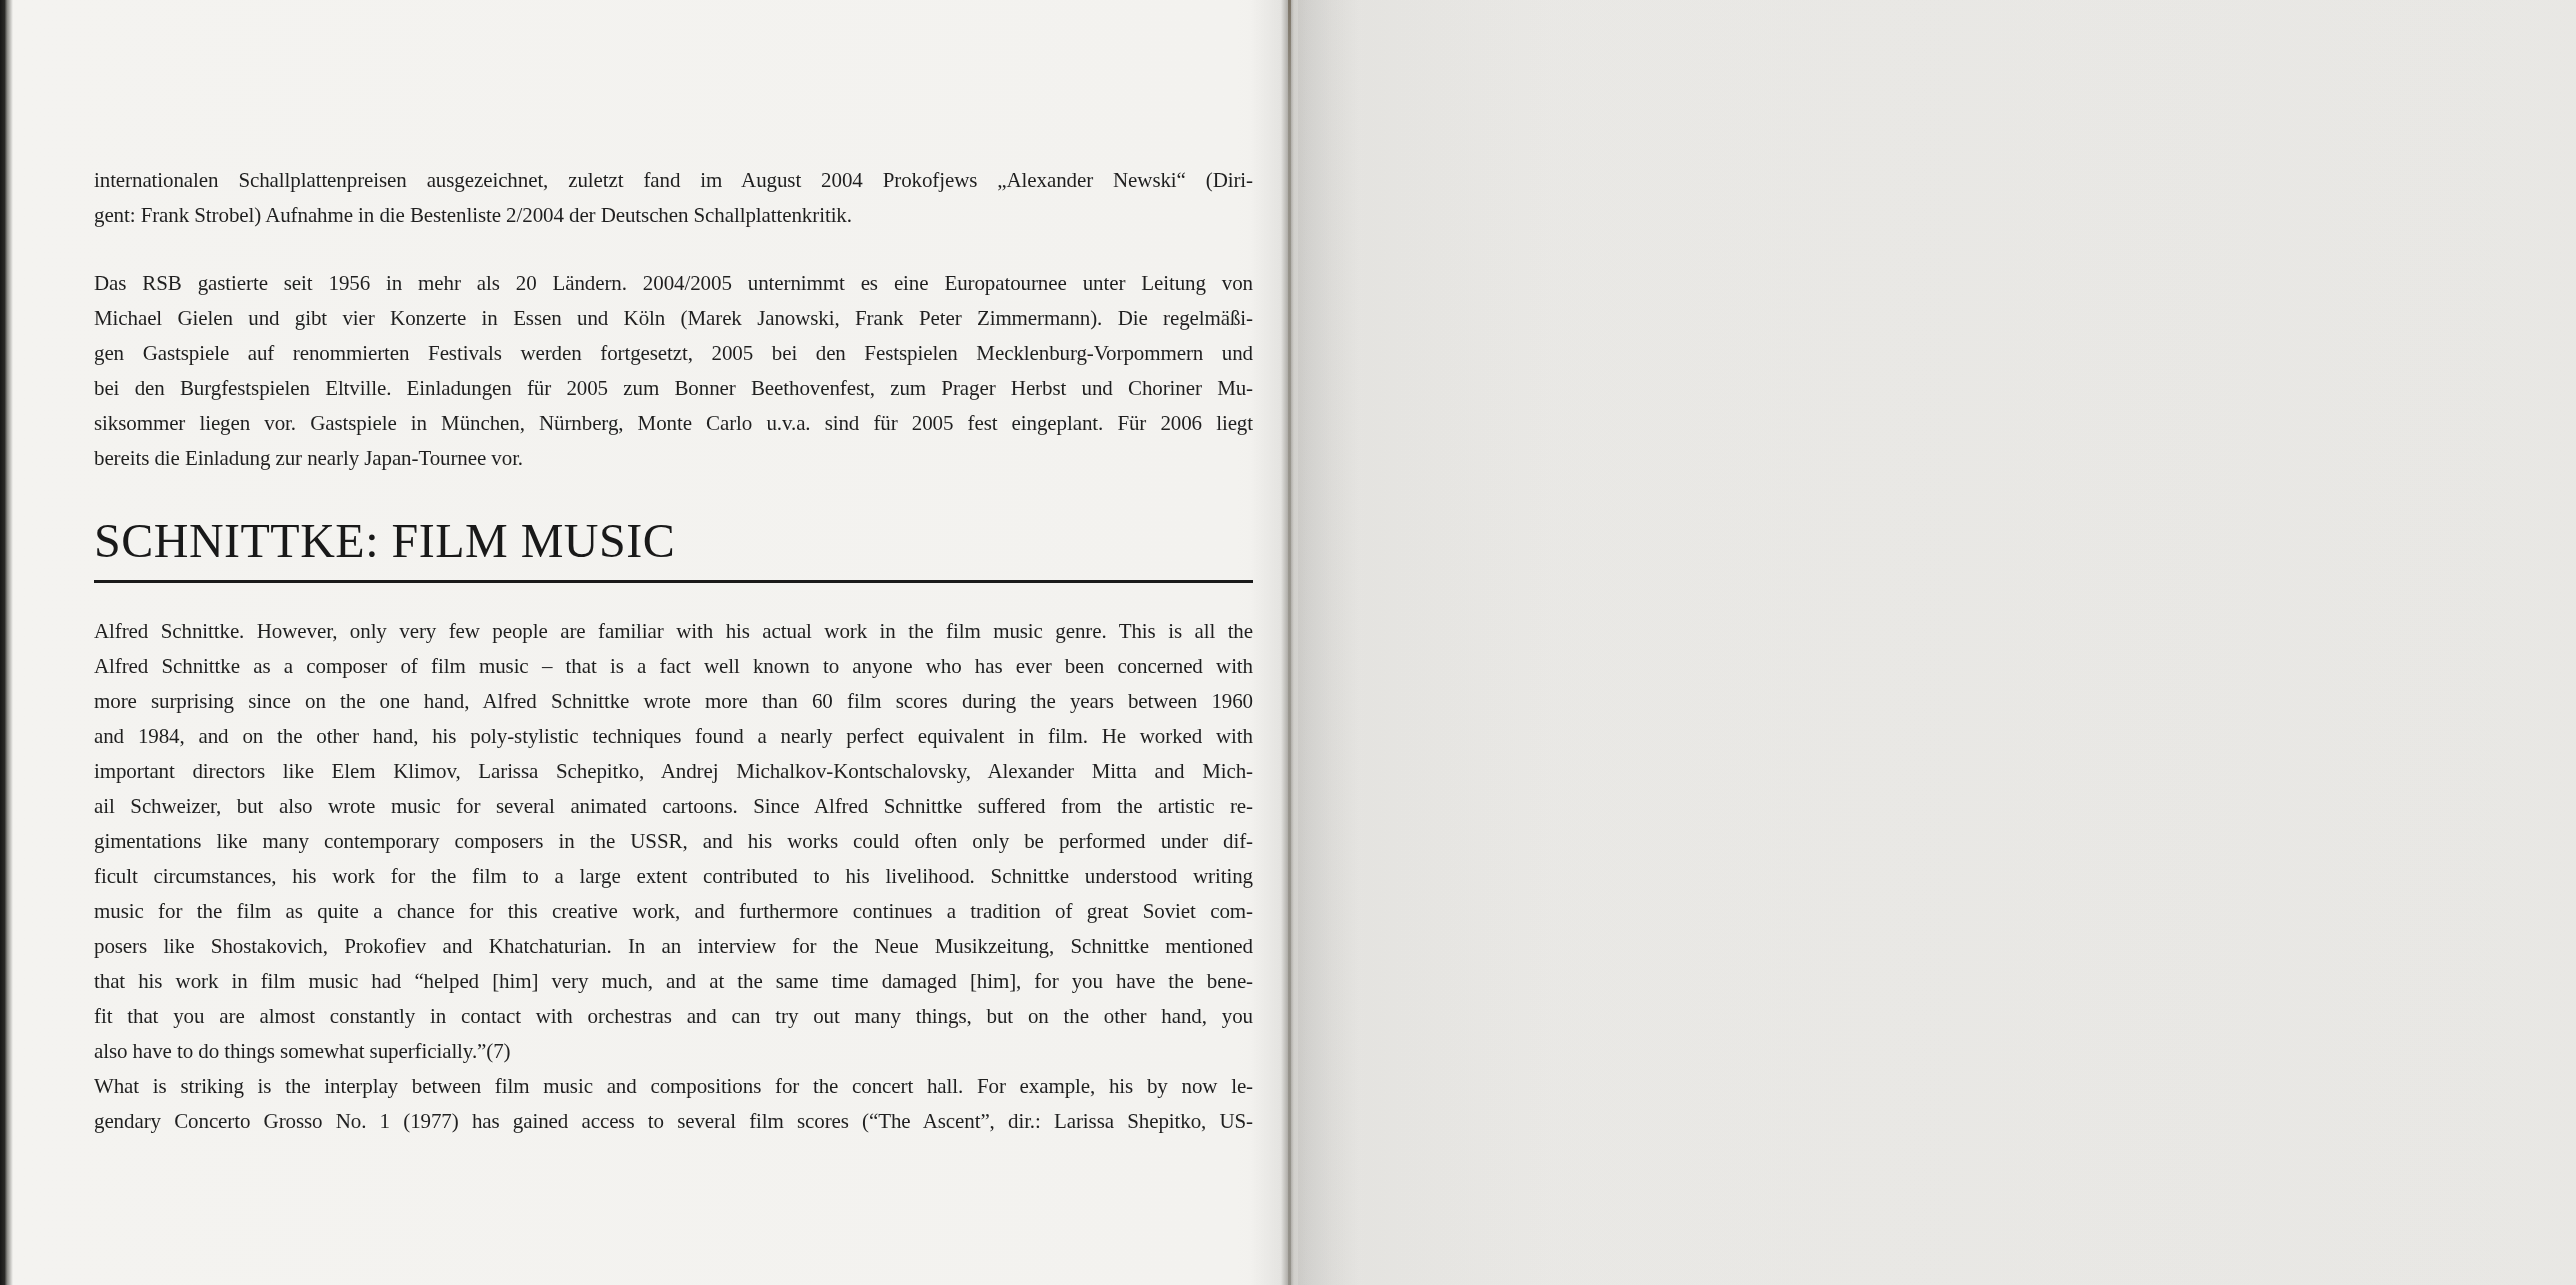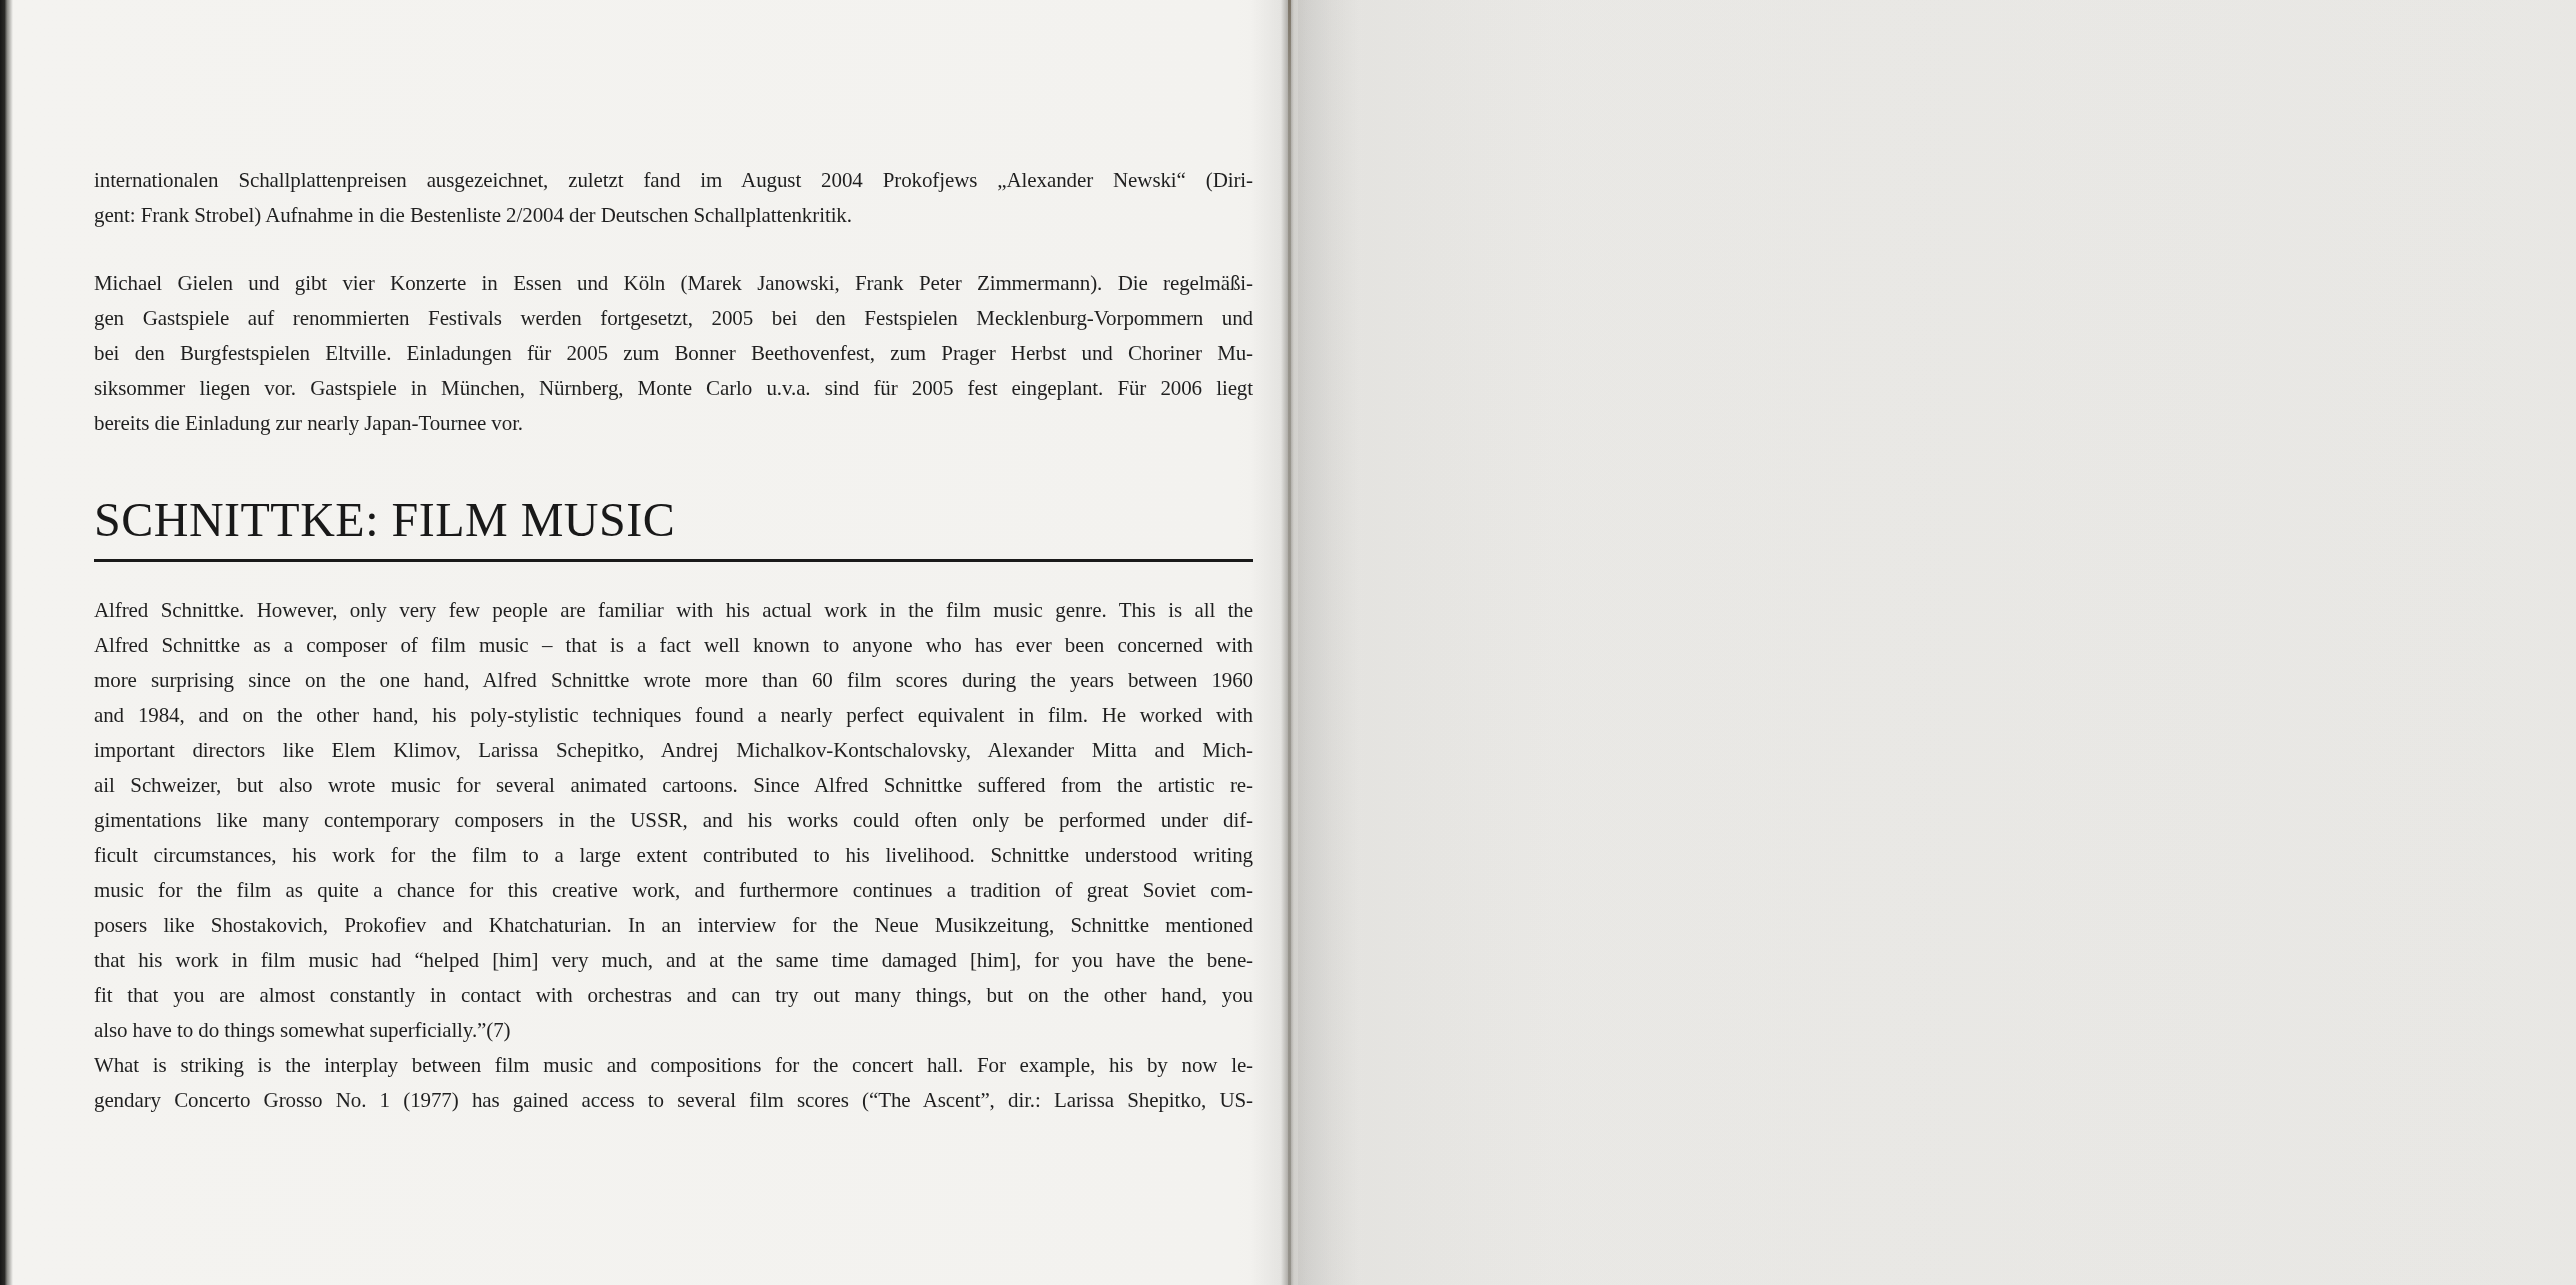--- a/index.html
+++ b/index.html
@@ -63,21 +63,21 @@
   .para.flush { margin-top: 0; }
 
   .line {
     text-align: justify;
     text-align-last: justify;
   }
   .line.last { text-align-last: left; }
   .line.last.justify-last { text-align-last: justify; }
 
   .section-heading {
-    margin-top: 52px;
+    margin-top: 38px;
     font-size: 48px;
     line-height: 53px;
     letter-spacing: 0.5px;
     color: #191919;
     padding-bottom: 12.8px;
     border-bottom: 3.7px solid #1a1a1a;
     margin-bottom: 31px;
   }
 </style>
 </head>
@@ -86,20 +86,21 @@
 <div class="scan">
 
   <div class="page page-left">
     <div class="text-col col-left">
       <div>
           <div class="para">
             <div class="line">internationalen Schallplattenpreisen ausgezeichnet, zuletzt fand im August 2004 Prokofjews „Alexander Newski“ (Diri-</div>
             <div class="line last">gent: Frank Strobel) Aufnahme in die Bestenliste 2/2004 der Deutschen Schallplattenkritik.</div>
           </div>
           <div class="para">
+            <div class="line">Das RSB gastierte seit 1956 in mehr als 20 Ländern. 2004/2005 unternimmt es eine Europatournee unter Leitung von</div>
             <div class="line">Michael Gielen und gibt vier Konzerte in Essen und Köln (Marek Janowski, Frank Peter Zimmermann). Die regelmäßi-</div>
             <div class="line">gen Gastspiele auf renommierten Festivals werden fortgesetzt, 2005 bei den Festspielen Mecklenburg-Vorpommern und</div>
             <div class="line">bei den Burgfestspielen Eltville. Einladungen für 2005 zum Bonner Beethovenfest, zum Prager Herbst und Choriner Mu-</div>
             <div class="line">siksommer liegen vor. Gastspiele in München, Nürnberg, Monte Carlo u.v.a. sind für 2005 fest eingeplant. Für 2006 liegt</div>
             <div class="line last">bereits die Einladung zur nearly Japan-Tournee vor.</div>
           </div>
         </div>
       <div class="section-heading">SCHNITTKE: FILM MUSIC</div>
       <div>
           <div class="para">

